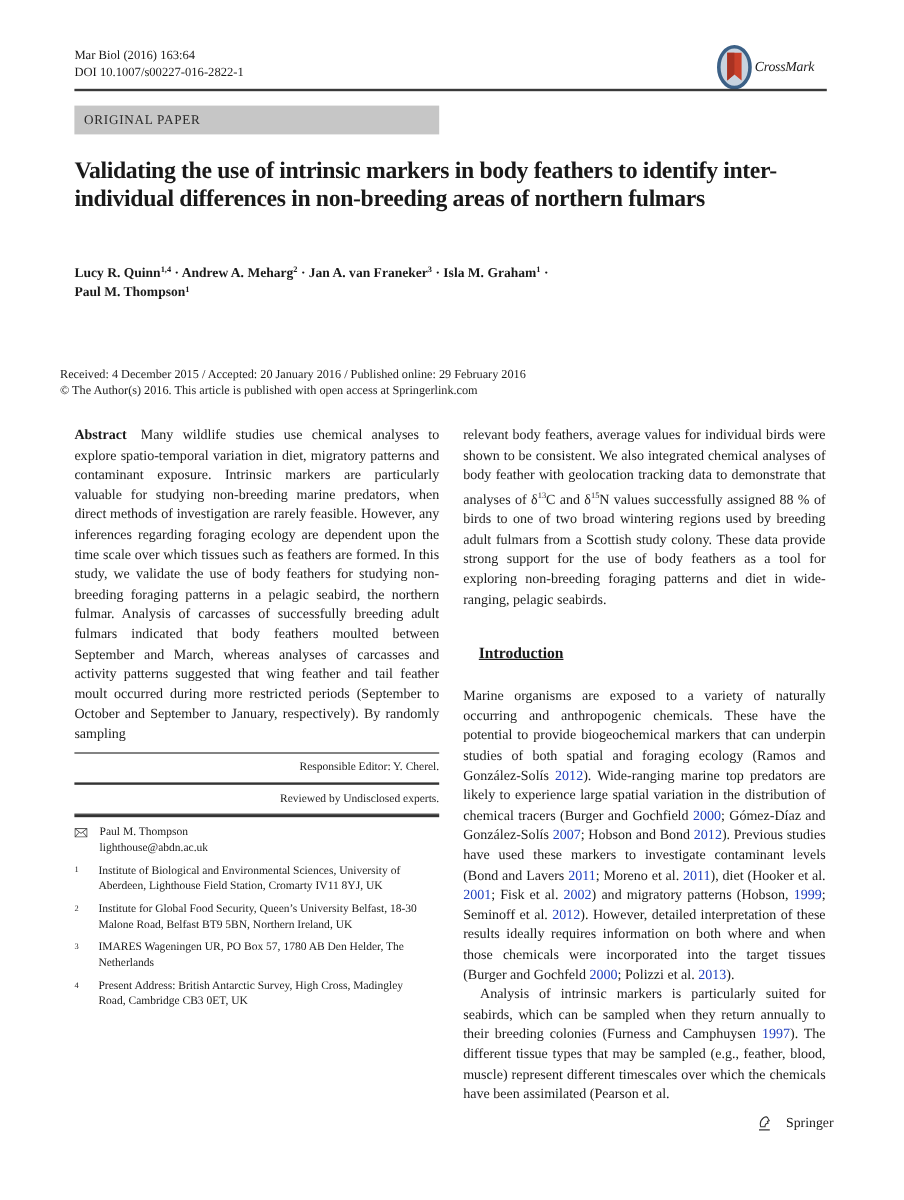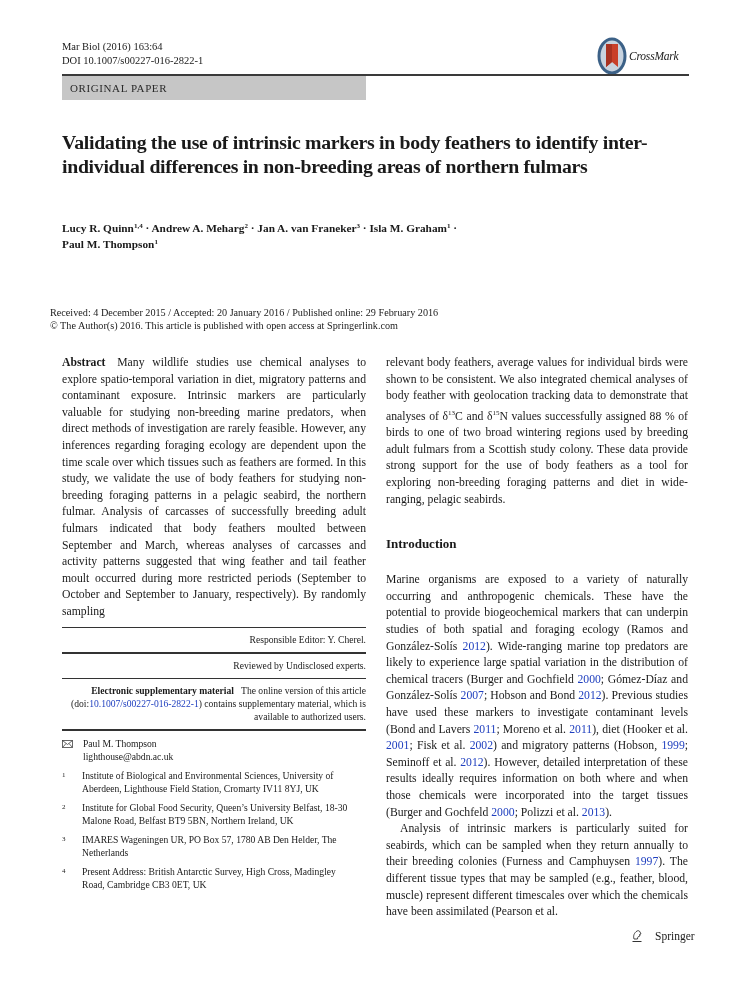--- a/index.html
+++ b/index.html
@@ -9,21 +9,21 @@
   }
   .abs { position: absolute; }
   a, .link { color: #1f3fbf; text-decoration: none; }
 
   
   .journal-info { left: 62px; top: 40px; font-size: 10.5px; line-height: 14px; }
   .crossmark { left: 597px; top: 36px; display: flex; align-items: center; gap: 2px; font-style: italic; }
   .crossmark-label { font-size: 11.5px; letter-spacing: -0.2px; }
   .header-rule { left: 62px; top: 74px; width: 627px; height: 2px; background: #3a3a3a; }
   .section-box {
-    left: 62px; top: 76px; width: 304px; height: 24px; background: #c6c6c6;
+    left: 62px; top: 88px; width: 304px; height: 24px; background: #c6c6c6;
     font-size: 11px; letter-spacing: 0.6px; line-height: 25px; padding-left: 8px; box-sizing: border-box; color: #2a2a2a;
   }
 
   .title {
     left: 62px; top: 130px; width: 620px; font-size: 19.8px; font-weight: bold;
     line-height: 24px; letter-spacing: -0.3px;
   }
   .authors {
     left: 62px; top: 220px; width: 600px; font-size: 11.3px; font-weight: bold; line-height: 16px;
   }
@@ -43,21 +43,21 @@
   .rule { height: 1.5px; background: #333; width: 304px; }
   .meta-line { font-size: 9.6px; line-height: 13px; }
   .meta-block { padding: 5px 0 6px 0; text-align: right; }
 
   .corresp { display: flex; gap: 10px; padding-top: 6px; }
   .envelope { width: 11px; height: 8px; margin-top: 3px; }
   .aff { display: flex; margin-top: 6px; }
   .aff-num { width: 20px; font-size: 7px; line-height: 10px; padding-top: 1px; }
   .aff-text { font-size: 9.6px; line-height: 13px; width: 270px; }
 
-  .section-heading { font-size: 13px; font-weight: bold; margin: 0; }
+  .section-heading { font-size: 13px; font-weight: bold; margin: 13px; text-decoration: underline; }
   .indent { text-indent: 14px; }
 
   .springer { left: 631px; top: 929px; display: flex; align-items: center; gap: 12px; font-size: 11.5px; }
   .springer-icon { width: 12px; height: 14px; }
 </style>
 </head>
 <body>
 
 <div class="abs journal-info">
   <div>Mar Biol (2016) 163:64</div>
@@ -86,23 +86,20 @@
 </div>
 
 <div class="abs col-left">
   <p class="body-text"><span class="lead">Abstract</span> <span>Many wildlife studies use chemical analy­ses to explore spatio-temporal variation in diet, migratory patterns and contaminant exposure. Intrinsic markers are particularly valuable for studying non-breeding marine predators, when direct methods of investigation are rarely feasible. However, any inferences regarding foraging ecol­ogy are dependent upon the time scale over which tissues such as feathers are formed. In this study, we validate the use of body feathers for studying non-breeding foraging patterns in a pelagic seabird, the northern fulmar. Analysis of carcasses of successfully breeding adult fulmars indi­cated that body feathers moulted between September and March, whereas analyses of carcasses and activity patterns suggested that wing feather and tail feather moult occurred during more restricted periods (September to October and September to January, respectively). By randomly sampling</span></p>
 
   <div class="rule" style="margin-top:6px"></div>
   <div class="meta-block meta-line">Responsible Editor: Y. Cherel.</div>
   <div class="rule"></div>
   <div class="meta-block meta-line">Reviewed by Undisclosed experts.</div>
   <div class="rule"></div>
-  <div class="meta-block meta-line">
-    <b>Electronic supplementary material</b>&nbsp;&nbsp;&nbsp;<span>The online version of this article (doi:</span><span class="link">10.1007/s00227-016-2822-1</span><span>) contains supplementary material, which is available to authorized users.</span>
-  </div>
   <div class="rule"></div>
 
   <div class="corresp meta-line">
     <svg class="envelope" viewBox="0 0 11 8">
       <rect x="0.5" y="0.5" width="10" height="7" fill="none" stroke="#444" stroke-width="0.8"></rect>
       <path d="M0.5 0.5 L5.5 4.5 L10.5 0.5 M0.5 7.5 L4 3.5 M10.5 7.5 L7 3.5" fill="none" stroke="#444" stroke-width="0.8"></path>
     </svg>
     <div>
       <div>Paul M. Thompson</div>
       <div>lighthouse@abdn.ac.uk</div>

